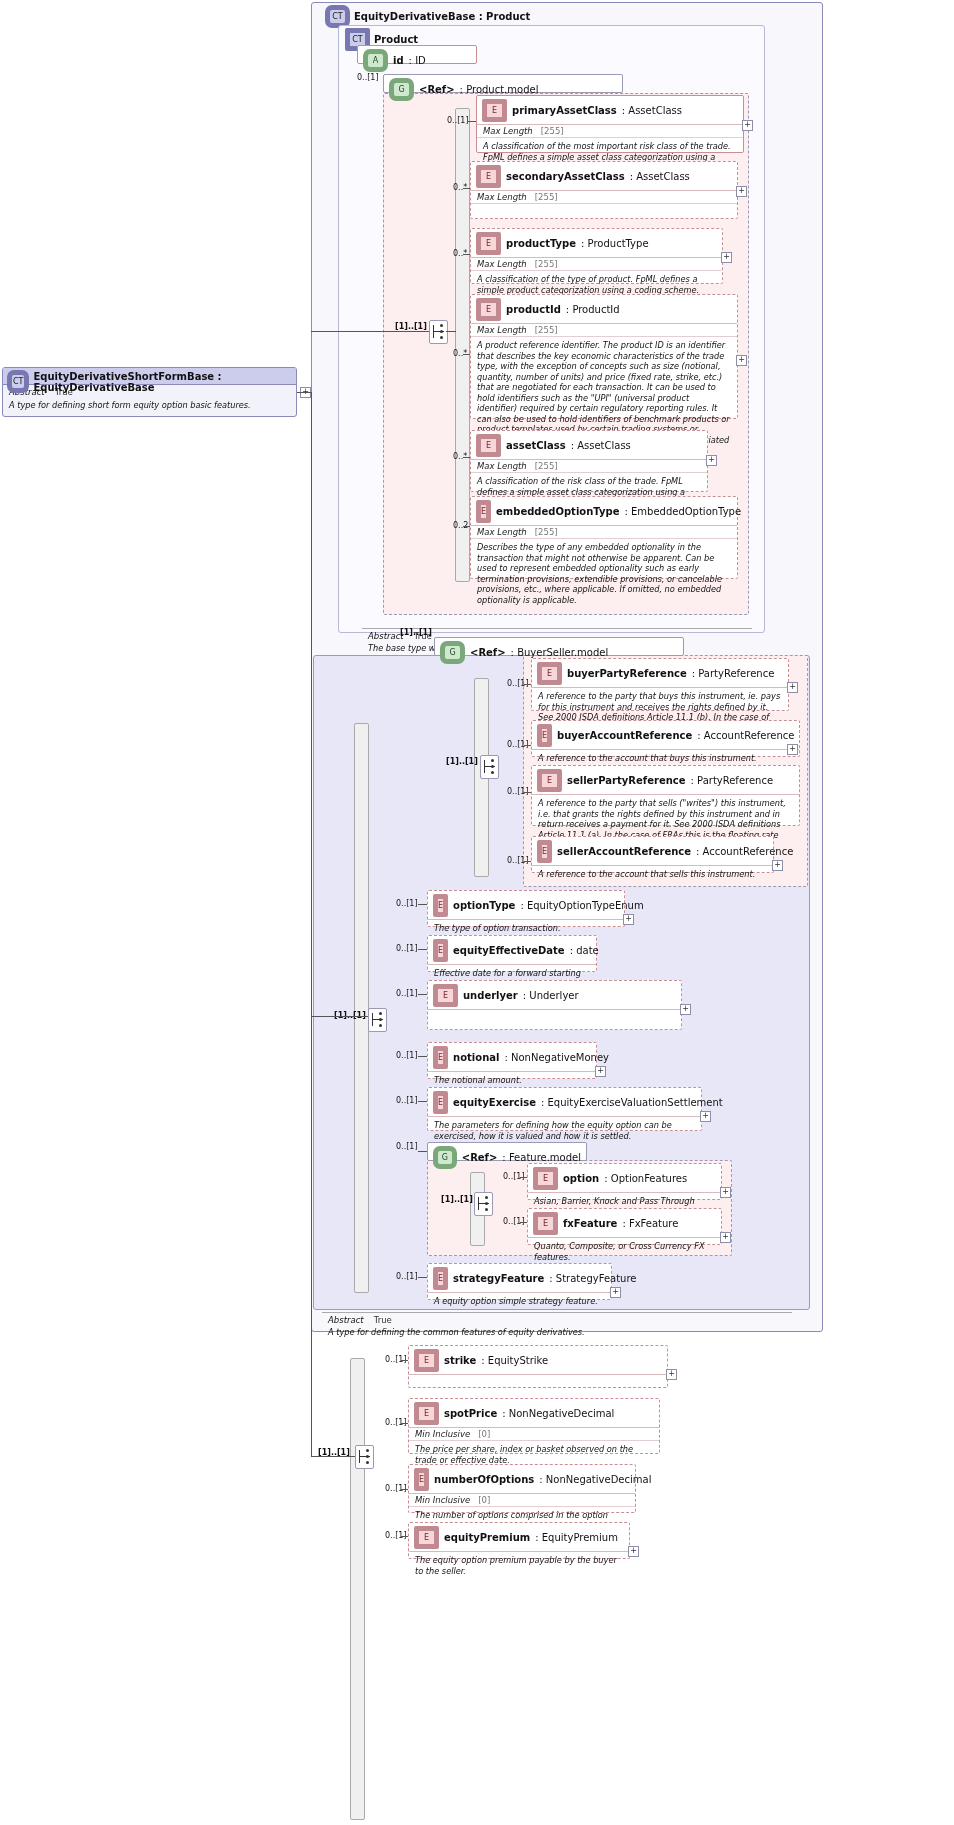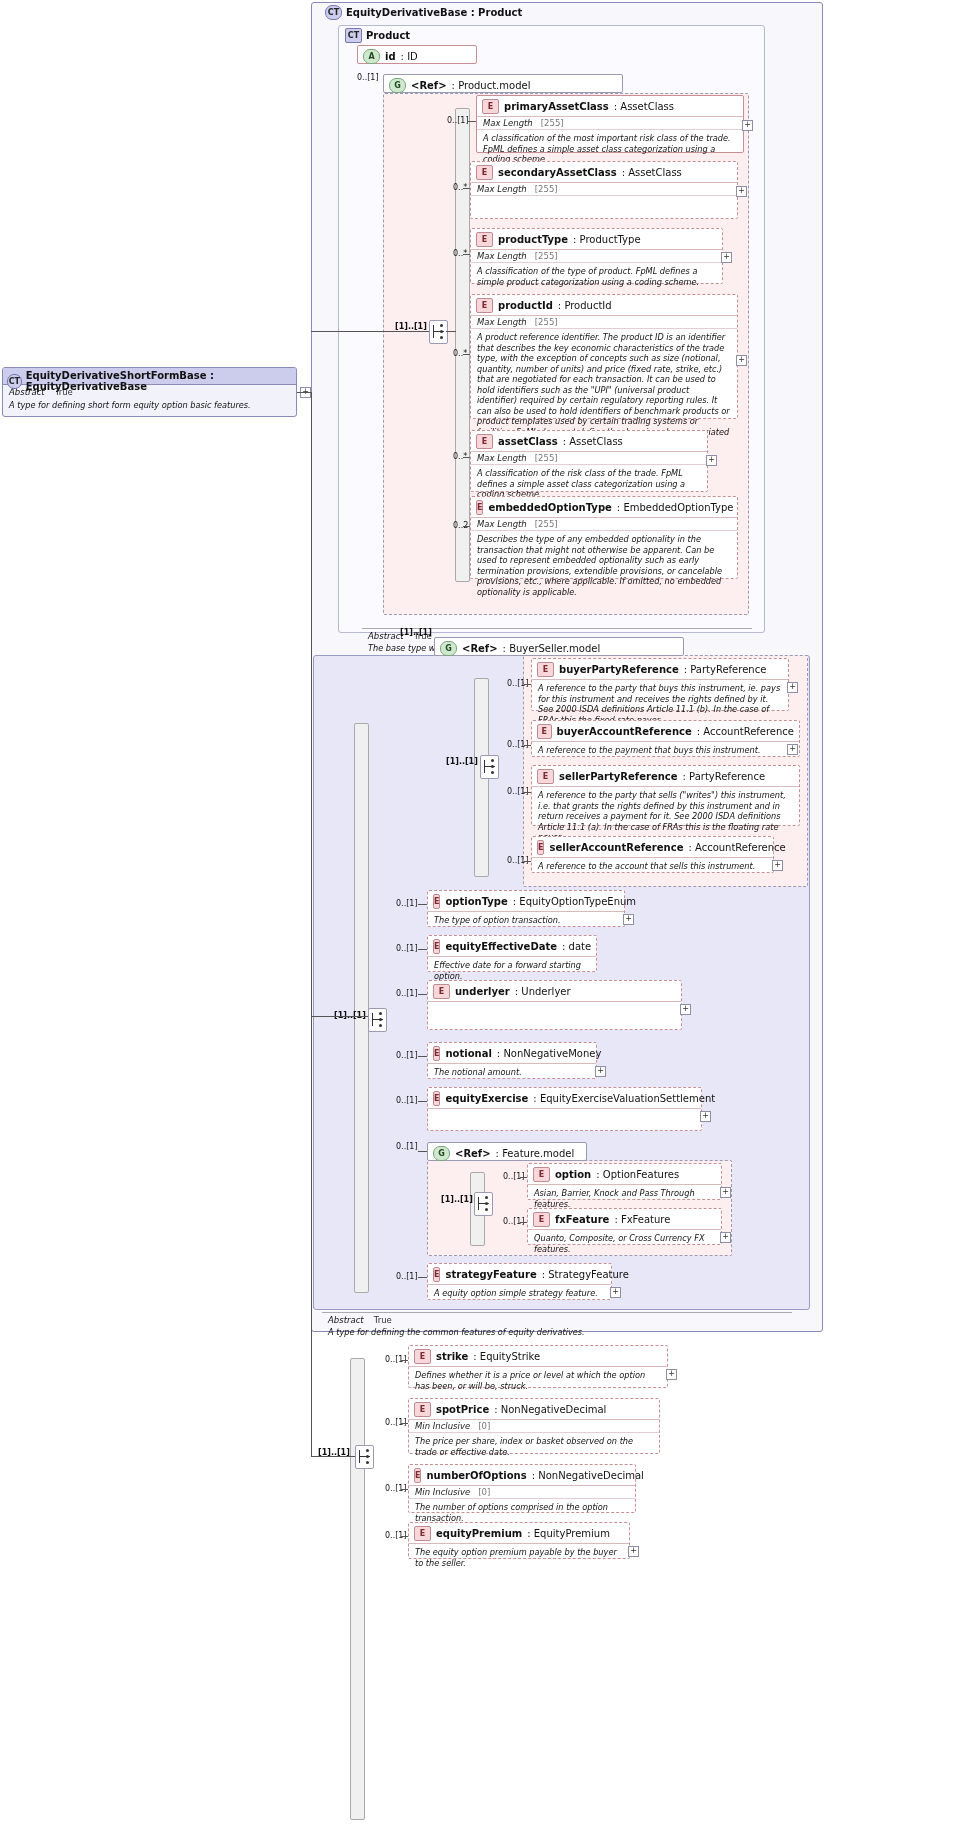--- a/index.html
+++ b/index.html
@@ -37,22 +37,22 @@
   }
 
   
   .chip{
     display:inline-flex;align-items:center;gap:4px;
     font-size:10px;
   }
   .badge{
     display:inline-block;
     width:15px;height:13px;line-height:13px;
-    text-align:center;font-size:8px;font-weight:bold;
-    border-radius:2px;border:1px solid #4c1d95;
+    text-align:center;font-size:8px;font-weight:normal;
+    border-radius:2px;border:5px solid #4c1d95;
     background:#ccccec;color:#222;
   }
   .badge.ct{background:#ccccec;border-color:#7878b0;}
   .badge.e{background:#f8d7da;border-color:#c08a90;color:#7a2a30;}
   .badge.g{background:#cfe9cf;border-color:#7aa87a;color:#234a23;}
   .badge.a{background:#cfe9cf;border-color:#7aa87a;color:#234a23;}
   .badge.round{border-radius:7px;}
   .chip-title{font-weight:bold;font-size:10px;letter-spacing:0;}
 
   
@@ -329,21 +329,21 @@
 <div class="plus" style="left:787px;top:682px;"></div>
 <div class="card" style="left:507px;top:679px;">0..[1]</div>
 <div class="h" style="left:524px;top:684px;width:7px;"></div>
 
 <div class="abs el dashed" style="left:531px;top:720px;width:269px;height:37px;">
   <div class="el-head">
     <span class="badge e">E</span>
     <span>buyerAccountReference</span>
     <span class="type">: AccountReference</span>
   </div>
-  <div class="doc">A reference to the payment that buys this instrument.</div>
+  <div class="doc">A reference to the account that buys this instrument.</div>
 </div>
 <div class="plus" style="left:787px;top:744px;"></div>
 <div class="card" style="left:507px;top:740px;">0..[1]</div>
 <div class="h" style="left:524px;top:745px;width:7px;"></div>
 
 <div class="abs el dashed" style="left:531px;top:765px;width:269px;height:61px;">
   <div class="el-head">
     <span class="badge e">E</span>
     <span>sellerPartyReference</span>
     <span class="type">: PartyReference</span>
@@ -420,20 +420,21 @@
 <div class="plus" style="left:595px;top:1066px;"></div>
 <div class="card" style="left:396px;top:1051px;">0..[1]</div>
 <div class="h" style="left:418px;top:1056px;width:9px;"></div>
 
 <div class="abs el dashed" style="left:427px;top:1087px;width:275px;height:44px;">
   <div class="el-head">
     <span class="badge e">E</span>
     <span>equityExercise</span>
     <span class="type">: EquityExerciseValuationSettlement</span>
   </div>
+  <div class="doc">The parameters for defining how the equity option can be exercised, how it is valued and how it is settled.</div>
 </div>
 <div class="plus" style="left:700px;top:1111px;"></div>
 <div class="card" style="left:396px;top:1096px;">0..[1]</div>
 <div class="h" style="left:418px;top:1101px;width:9px;"></div>
 
 <div class="abs group-box" style="left:427px;top:1160px;width:305px;height:96px;"></div>
 <div class="abs" style="left:427px;top:1142px;width:160px;height:19px;border:1px solid #9a9ab5;background:#fff;border-radius:2px;">
   <div class="el-head" style="border-bottom:none;">
     <span class="badge g round">G</span>
     <span>&lt;Ref&gt;</span>
@@ -510,21 +511,20 @@
 <div class="h" style="left:311px;top:1456px;width:44px;"></div>
 <div class="h" style="left:311px;top:331px;width:118px;"></div>
 <div class="h" style="left:311px;top:1016px;width:57px;"></div>
 
 <div class="abs el dashed" style="left:408px;top:1345px;width:260px;height:43px;">
   <div class="el-head">
     <span class="badge e">E</span>
     <span>strike</span>
     <span class="type">: EquityStrike</span>
   </div>
-  <div class="doc">Defines whether it is a price or level at which the option has been, or will be, struck.</div>
 </div>
 <div class="plus" style="left:666px;top:1369px;"></div>
 <div class="card" style="left:385px;top:1355px;">0..[1]</div>
 <div class="h" style="left:401px;top:1360px;width:7px;"></div>
 
 <div class="abs el dashed" style="left:408px;top:1398px;width:252px;height:56px;">
   <div class="el-head">
     <span class="badge e">E</span>
     <span>spotPrice</span>
     <span class="type">: NonNegativeDecimal</span>

